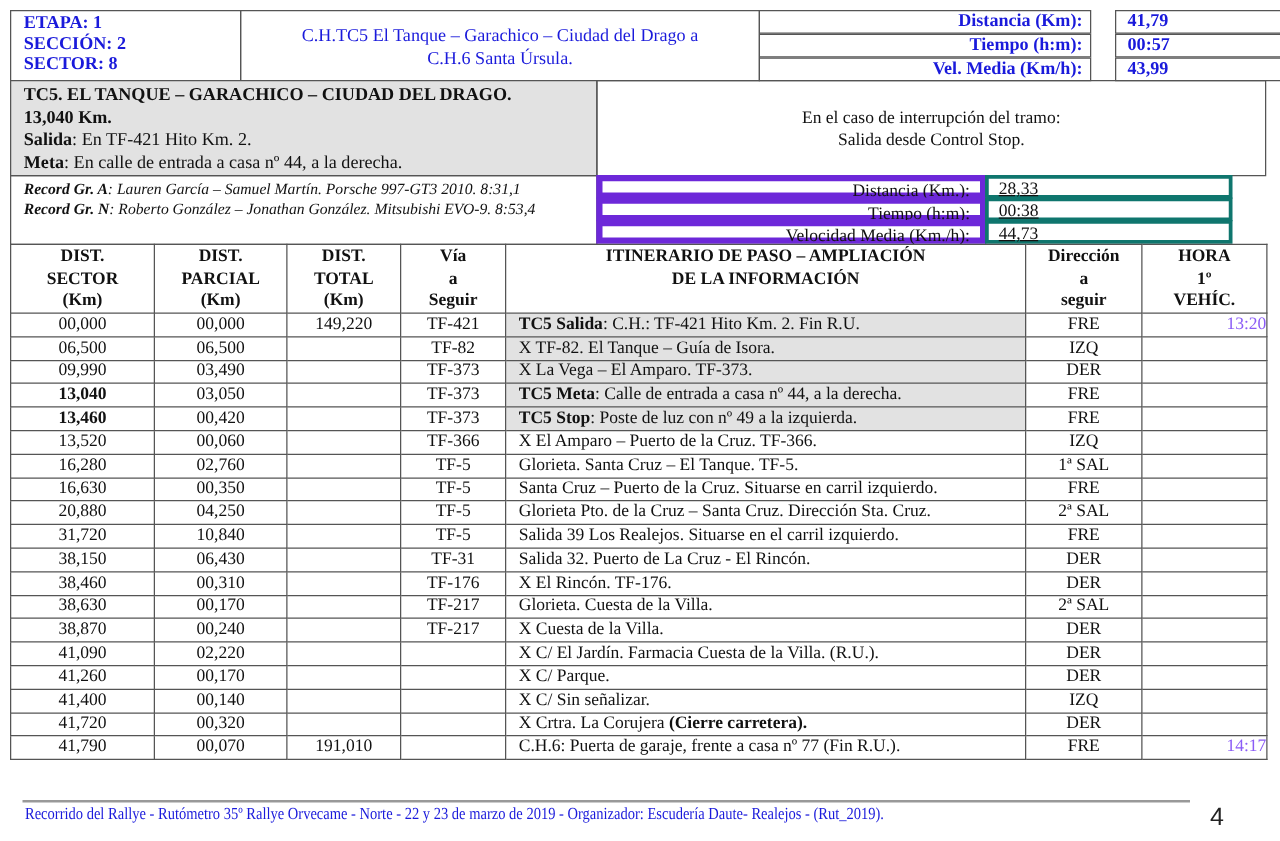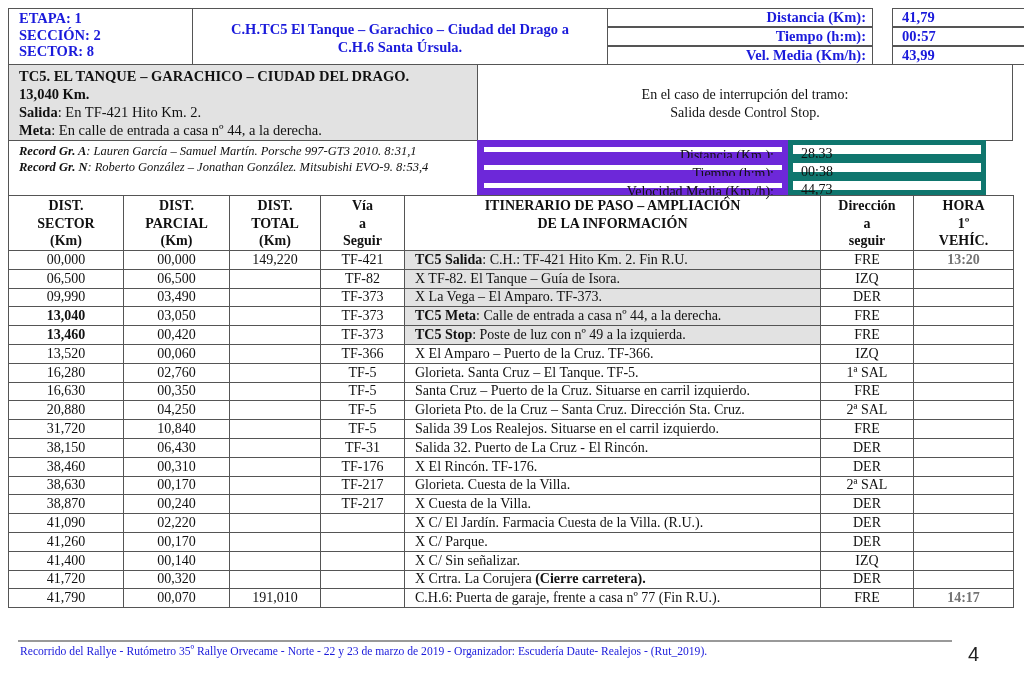--- a/index.html
+++ b/index.html
@@ -4,40 +4,40 @@
 <style>
   * { box-sizing: border-box; margin: 0; padding: 0; }
   html, body { width: 1024px; height: 673px; background: #ffffff; overflow: hidden; }
   body { font-family: "Liberation Serif", serif; color: #111; position: relative; }
   .abs { position: absolute; }
   .blue { color: #1a1adb; }
   .b { font-weight: bold; }
   .cell { position: absolute; border: 1px solid #555; }
   
   #hdr-left { left: 8px; top: 8px; width: 185px; height: 57px; padding: 1px 0 0 10px; font-size: 14.5px; line-height: 16.5px; font-weight: bold; }
-  #hdr-title { left: 192px; top: 8px; width: 416px; height: 57px; font-size: 14.5px; line-height: 18px; font-weight: bold; text-align: center; padding-top: 11px; }
+  #hdr-title { left: 192px; top: 8px; width: 416px; height: 57px; font-size: 14.5px; line-height: 18px; font-weight: normal; text-align: center; padding-top: 11px; }
   .stat-row { position: absolute; left: 607px; width: 322px; height: 19px; font-size: 14.5px; font-weight: bold; }
   .stat-row .lbl { position: absolute; left: 0; width: 266px; height: 19px; border: 1px solid #555; text-align: right; padding-right: 6px; line-height: 17px; }
   .stat-row .val { position: absolute; left: 265px; width: 141px; height: 19px; border: 1px solid #555; padding-left: 9px; line-height: 17px; margin-left: 20px; }
   
   #tc-box { left: 8px; top: 64px; width: 470px; height: 77px; background: #e2e2e2; padding: 2px 17px 0 10px; font-size: 14.5px; line-height: 18px; }
   #tc-box .title { font-weight: bold; }
   #interrupt { left: 477px; top: 64px; width: 536px; height: 77px; text-align: center; font-size: 14px; line-height: 18px; padding-top: 21px; }
   #records { left: 8px; top: 140px; width: 470px; height: 56px; font-size: 12.5px; line-height: 16px; padding: 2px 0 0 10px; font-style: italic; }
   .sub-row { position: absolute; left: 477px; width: 536px; height: 19px; font-size: 14px; }
-  .sub-row .lbl { position: absolute; left: 0; width: 312px; height: 19px; border: 7px solid #6d28d9; text-align: right; padding-right: 8px; line-height: 17px; }
-  .sub-row .val { position: absolute; left: 311px; width: 198px; height: 19px; border: 5px solid #0f766e; padding-left: 8px; line-height: 17px; text-decoration: underline; }
+  .sub-row .lbl { position: absolute; left: 0; width: 312px; height: 19px; border: 5px solid #6d28d9; text-align: right; padding-right: 8px; line-height: 17px; }
+  .sub-row .val { position: absolute; left: 311px; width: 198px; height: 19px; border: 3px solid #0f766e; padding-left: 8px; line-height: 17px; text-decoration: underline; }
   
   #main-table { position: absolute; left: 8px; top: 195px; width: 1005px; border-collapse: collapse; table-layout: fixed; }
   #main-table th, #main-table td { border: 1px solid #555; font-size: 14px; }
   #main-table th { font-weight: bold; height: 55px; vertical-align: top; line-height: 17.5px; padding-top: 1px; }
   #main-table td { height: 18.8px; line-height: 16px; text-align: center; padding: 0; }
   #main-table td.itin { text-align: left; padding-left: 10px; }
   #main-table td.shade { background: #e2e2e2; }
-  #main-table td.time { color: #737373; font-weight: bold; }
+  #main-table td.time { color: #8b5cf6; font-weight: normal; text-align: right; }
   
   #footer-line { left: 18px; top: 640px; width: 934px; height: 2px; background: #999; }
   #footer-text { left: 20px; top: 643px; font-size: 13.5px; color: #1a1adb; transform: scaleX(0.86); transform-origin: left top; white-space: nowrap; }
   #page-num { left: 968px; top: 643px; font-size: 20px; font-family: "Liberation Sans", sans-serif; color: #222; }
 </style>
 </head>
 <body>
 
 <div id="hdr-left" class="cell blue">
   <div>ETAPA: 1</div>

